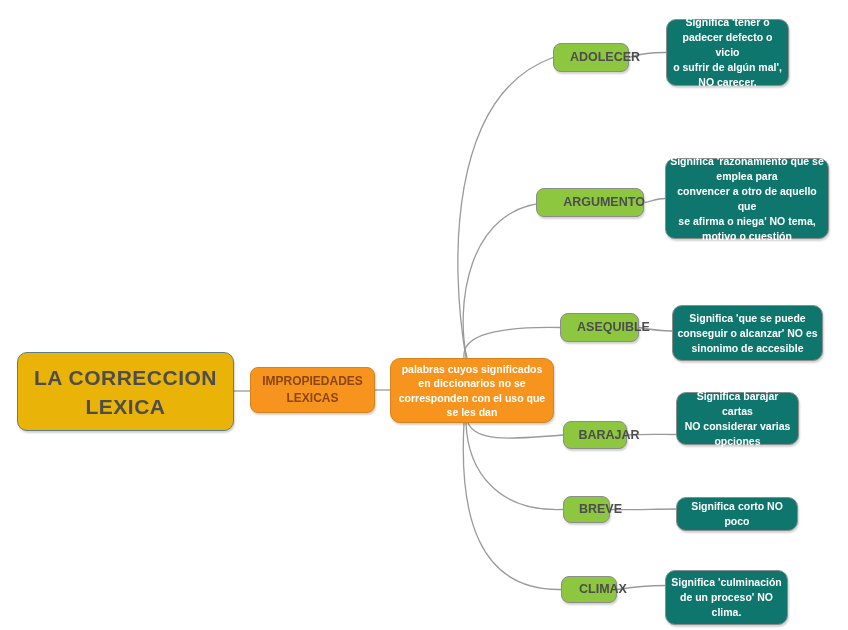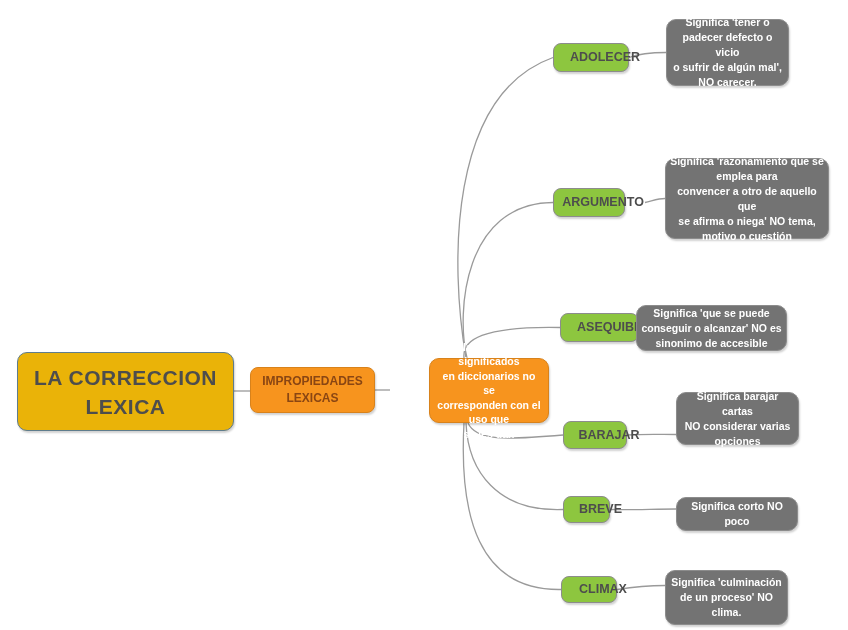--- a/index.html
+++ b/index.html
@@ -27,40 +27,40 @@
     color:#4d4d4d;font-size:21px;line-height:29px;letter-spacing:0.5px;
   }
   .orange{
     background:#f7941e;border:1.5px solid #d8821b;
   }
   .improp{
     left:250px;top:367px;width:125px;height:46px;border-radius:8px;
     color:#8a4613;font-size:12px;line-height:17px;
   }
   .palabras{
-    left:390px;top:358px;width:120px;height:65px;border-radius:10px;
-    color:#ffffff;font-size:10.5px;line-height:14.5px;padding:2px 6px;margin-left:39px;
+    left:390px;top:358px;width:164px;height:65px;border-radius:10px;
+    color:#ffffff;font-size:10.5px;line-height:14.5px;padding:2px 6px;
   }
   .pill{
     background:#8dc63f;border:1.5px solid #8c8c8c;border-radius:8px;
     color:#4d4d4d;font-size:12.5px;line-height:1;padding-left:28px;
   }
   .desc{
-    background:#737373;border:1.5px solid #8c8c8c;border-radius:10px;
+    background:#0f766e;border:1.5px solid #8c8c8c;border-radius:10px;
     color:#ffffff;font-size:10.5px;line-height:15px;padding:16px 3px;
   }
   .p-adolecer {left:553px;top:43px;width:76px;height:29px;}
-  .p-argumento{left:553px;top:188px;width:72px;height:29px;}
+  .p-argumento{left:536px;top:188px;width:108px;height:29px;}
   .p-asequible{left:560px;top:313px;width:79px;height:29px;}
   .p-barajar  {left:563px;top:421px;width:64px;height:28px;}
   .p-breve    {left:563px;top:496px;width:47px;height:27px;}
   .p-climax   {left:561px;top:576px;width:56px;height:27px;}
   .d-adolecer {left:666px;top:19px;width:123px;height:67px;}
   .d-argumento{left:665px;top:158px;width:164px;height:81px;}
-  .d-asequible{left:636px;top:305px;width:151px;height:46px;}
+  .d-asequible{left:672px;top:305px;width:151px;height:56px;}
   .d-barajar  {left:676px;top:392px;width:123px;height:53px;}
   .d-breve    {left:676px;top:497px;width:122px;height:24px;}
   .d-climax   {left:665px;top:558px;width:123px;height:55px;margin-top:12px;}
 </style>
 </head>
 <body>
 
 <div class="canvas">
 
   <svg class="edges" width="848" height="630" viewBox="0 0 848 630">

